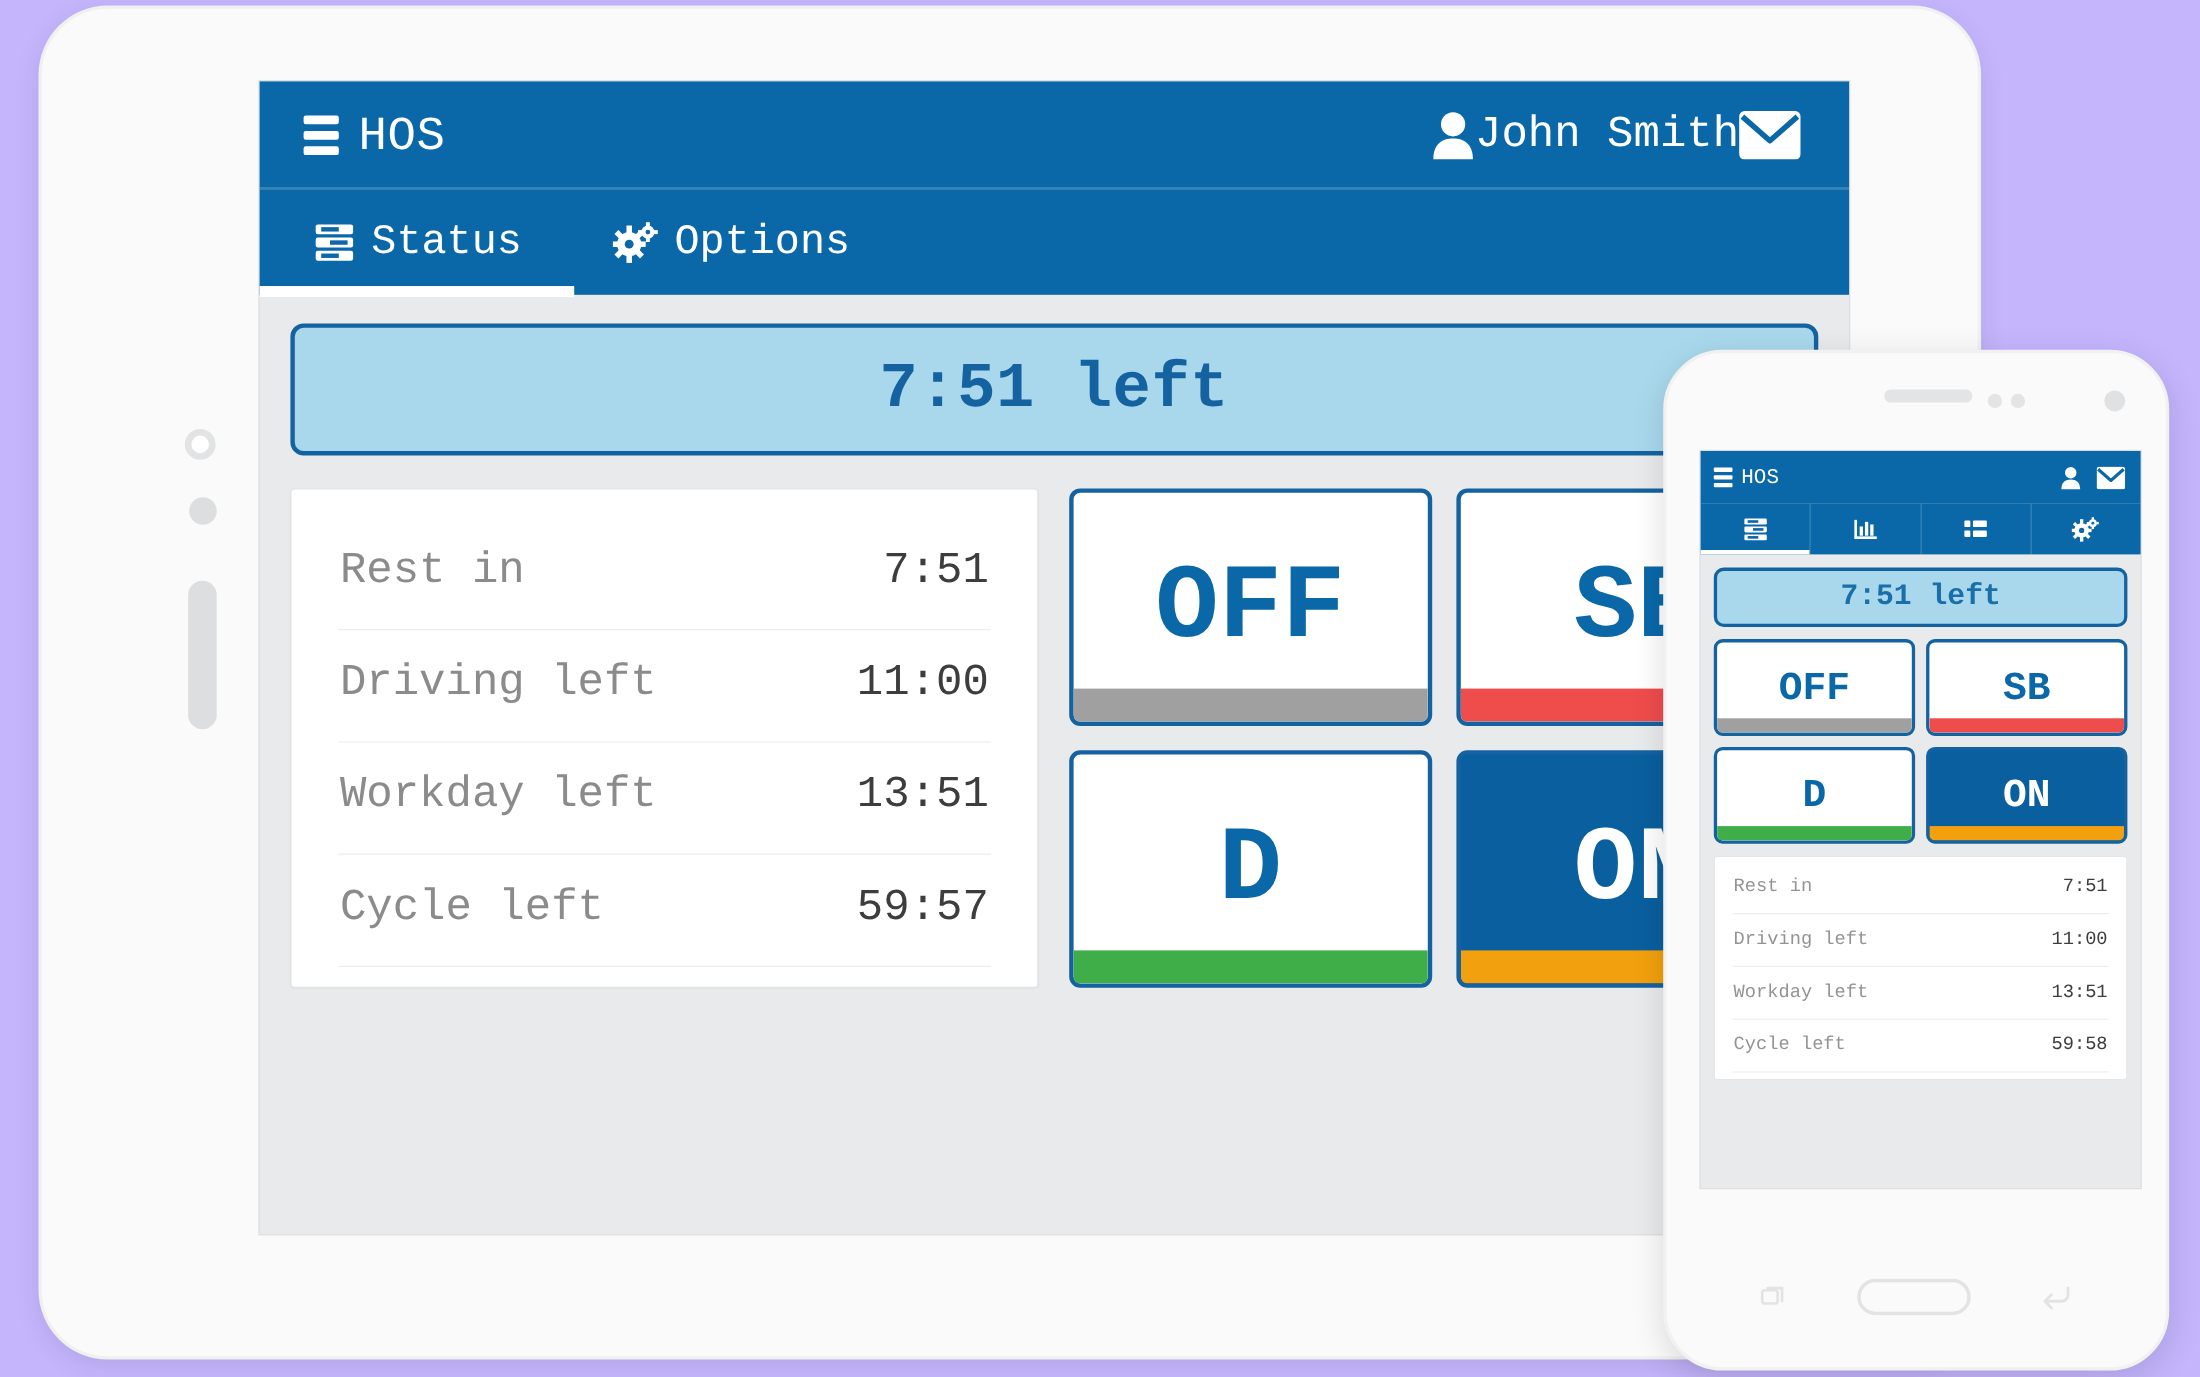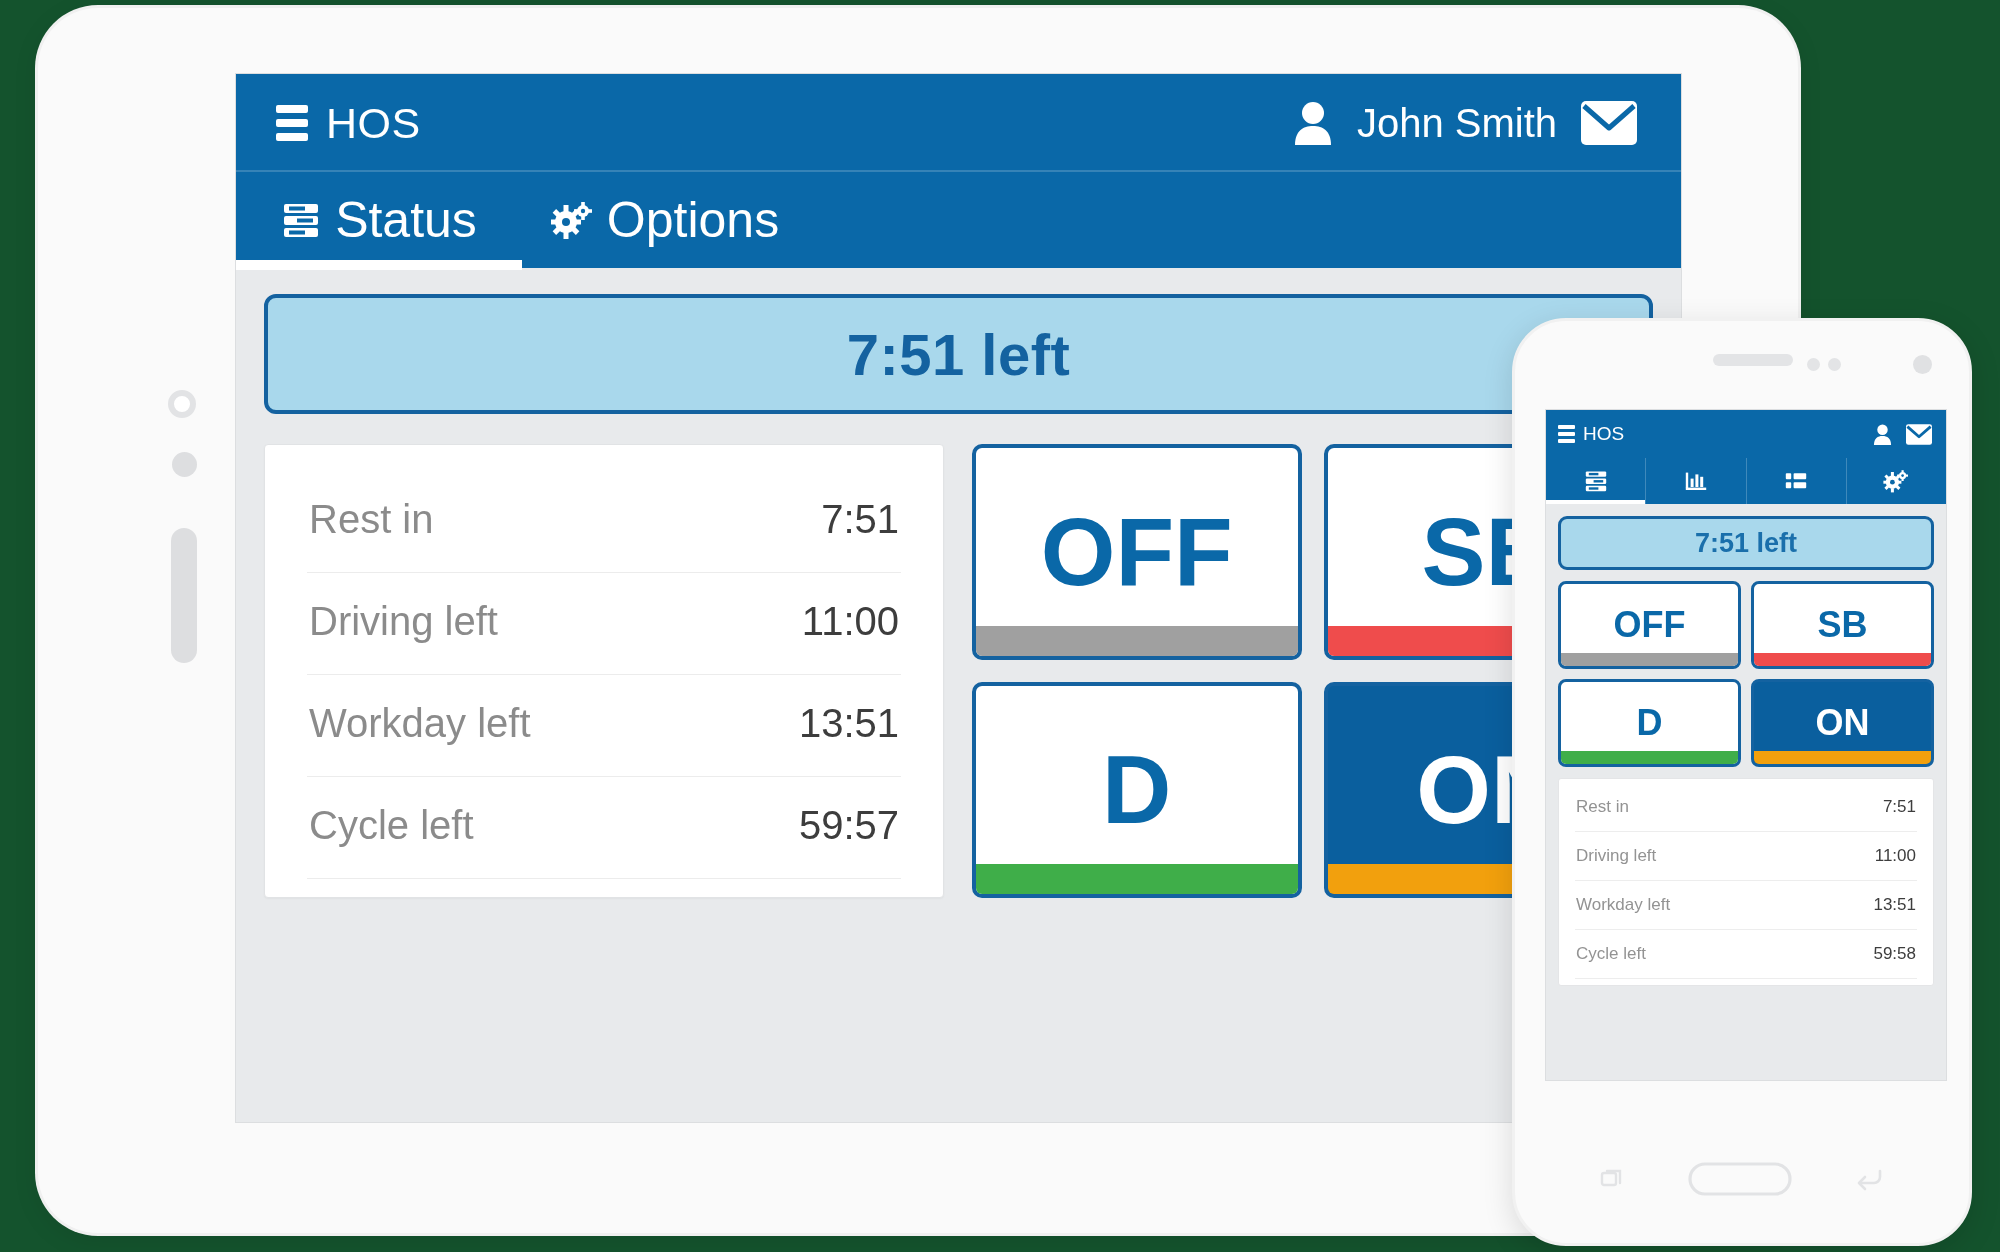--- a/index.html
+++ b/index.html
@@ -2,21 +2,21 @@
 <html><head>
 <meta charset="utf-8">
 <style>
   * { box-sizing: border-box; margin: 0; padding: 0; }
   html, body {
     width: 2000px; height: 1252px;
     background: #ffffff;
     font-family: "Liberation Sans", sans-serif;
     overflow: hidden;
   }
-  #stage { position: relative; width: 2000px; height: 1252px; background: #14532d; }
+  #stage { position: relative; width: 2000px; height: 1252px; background: #c4b5fd; font-family: Liberation Mono, monospace; }
 
   
   .tablet {
     position: absolute;
     left: 38px; top: 8px;
     width: 1760px; height: 1225px;
     background: #fafafa;
     border-radius: 60px;
     box-shadow: 0 0 0 3px #f0f0f0, 0 6px 26px rgba(0,0,0,0.10);
   }
@@ -51,30 +51,30 @@
     padding: 0 44px 0 40px;
     position: relative;
   }
   .tb-header::after {
     content:""; position:absolute; left:0; right:0; bottom:0;
     height:2px; background: rgba(255,255,255,0.18);
   }
   .hamburger { display: inline-flex; flex-direction: column; gap: 6px; margin-right: 18px; }
   .hamburger i { display:block; width: 32px; height: 8px; background:#fff; border-radius: 2px; }
   .brand { color:#fff; font-size: 43px; letter-spacing: 0.5px; }
-  .tb-header-right { margin-left:auto; display:flex; align-items:center; gap: 24px; }
+  .tb-header-right { margin-left:auto; display:flex; align-items:center; }
   .user-name { color:#fff; font-size: 40px; }
   .icon-person { width: 40px; height: 44px; display:block; }
   .icon-mail { width: 56px; height: 44px; display:block; }
 
   .tb-tabs { height: 96px; background:#0a68a8; display:flex; }
   .tb-tab {
     flex: 0 0 286px;
     display:flex; align-items:center; justify-content:center; gap: 14px;
-    color:#fff; font-size: 50px; position:relative;
+    color:#fff; font-size: 38px; position:relative;
   }
   .tb-tab:first-child { flex: 0 0 286px; }
   .tb-tab.active::after {
     content:""; position:absolute; left:0; right:0; bottom:-2px; height:10px; background:#ffffff;
   }
 
   .tb-body { padding: 26px 28px 0 28px; }
   .banner {
     height: 120px; background: #a9d8ec;
     border: 4px solid #1462a0; border-radius: 12px;

